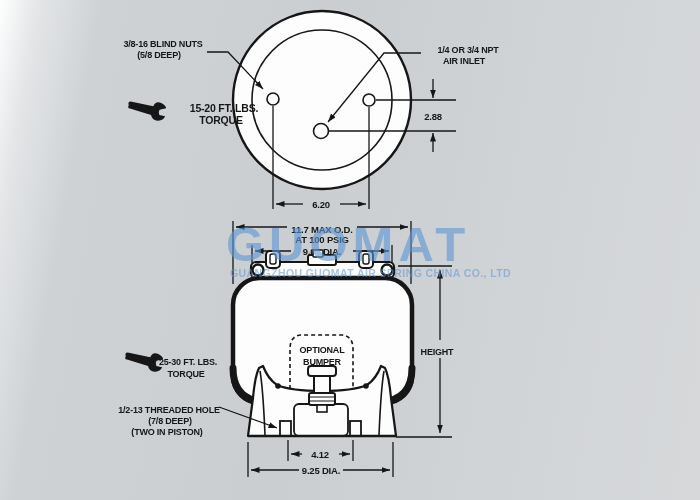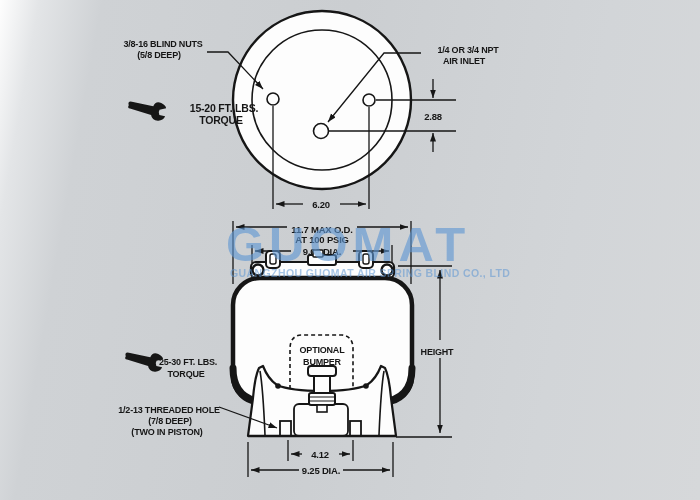--- a/index.html
+++ b/index.html
@@ -148,15 +148,15 @@
 
       <text x="169" y="413" class="lbl" text-anchor="middle">1/2-13 THREADED HOLE</text>
       <text x="170" y="424" class="lbl" text-anchor="middle">(7/8 DEEP)</text>
       <text x="167" y="435" class="lbl" text-anchor="middle">(TWO IN PISTON)</text>
       <path d="M219,407 L277,428" class="dl" marker-end="url(#arr)"></path>
     </g>
   </svg>
 
   
   <div id="wm-big">GUOMAT</div>
-  <div id="wm-small">GUANGZHOU GUOMAT AIR SPRING BLIND CO., LTD</div>
+  <div id="wm-small">GUANGZHOU GUOMAT AIR SPRING CHINA CO., LTD</div>
 
 </div>
 
 </body></html>

